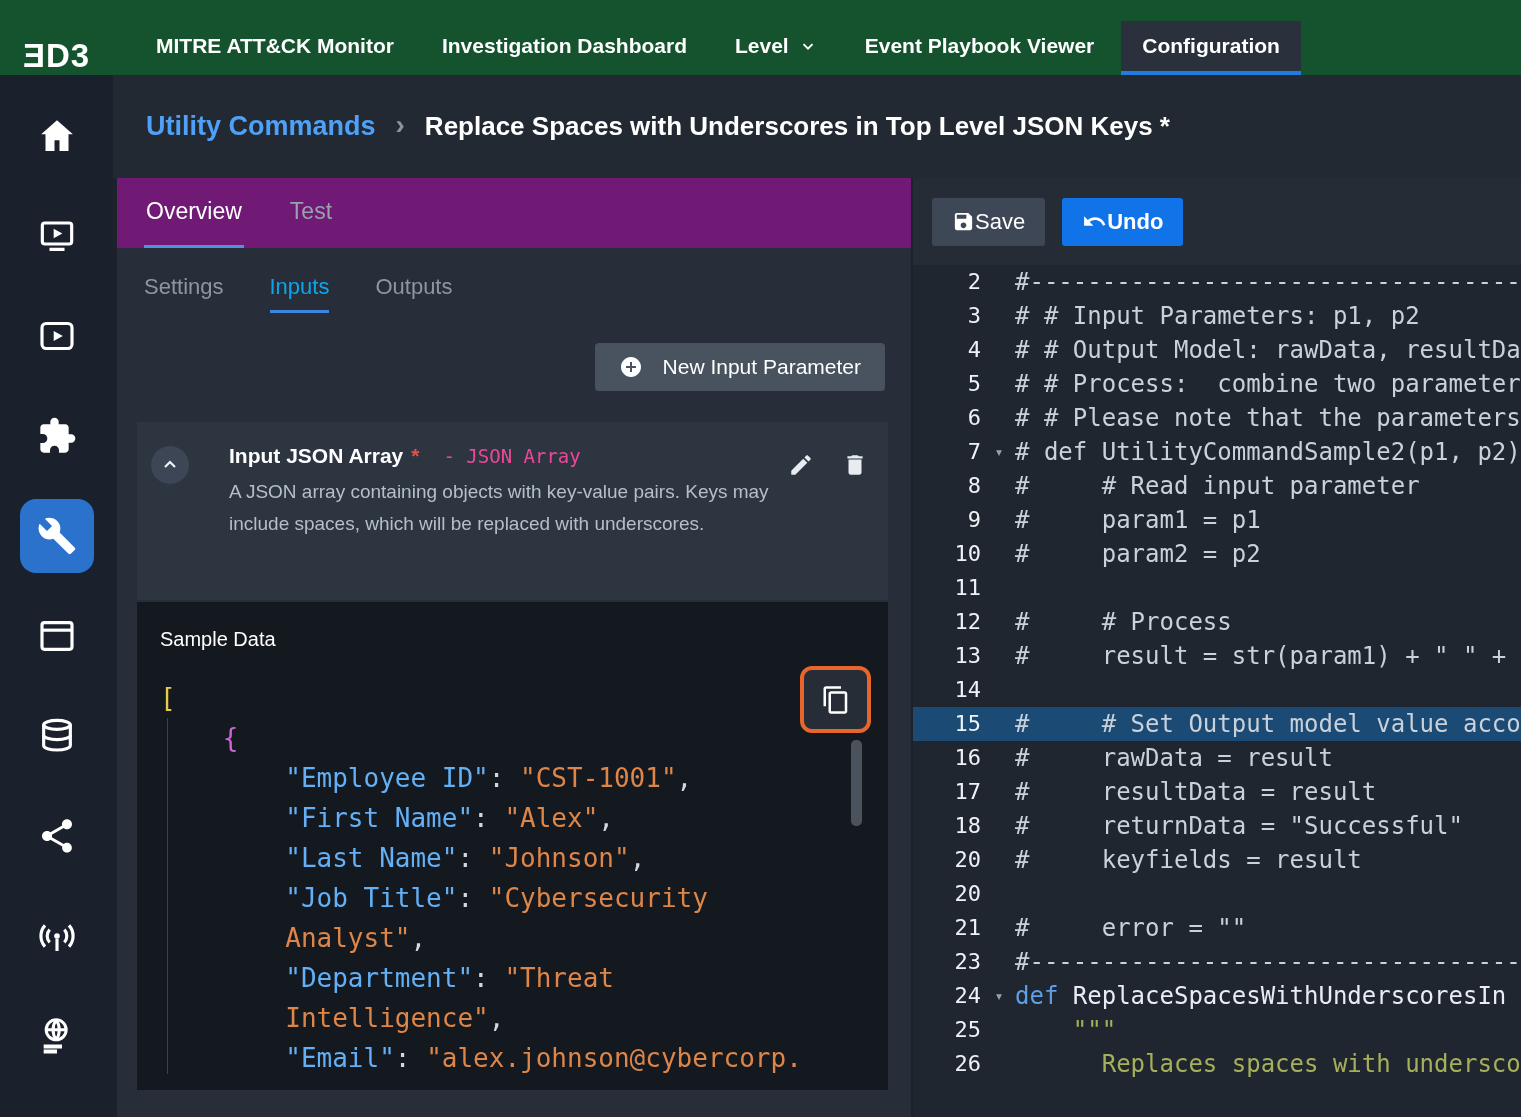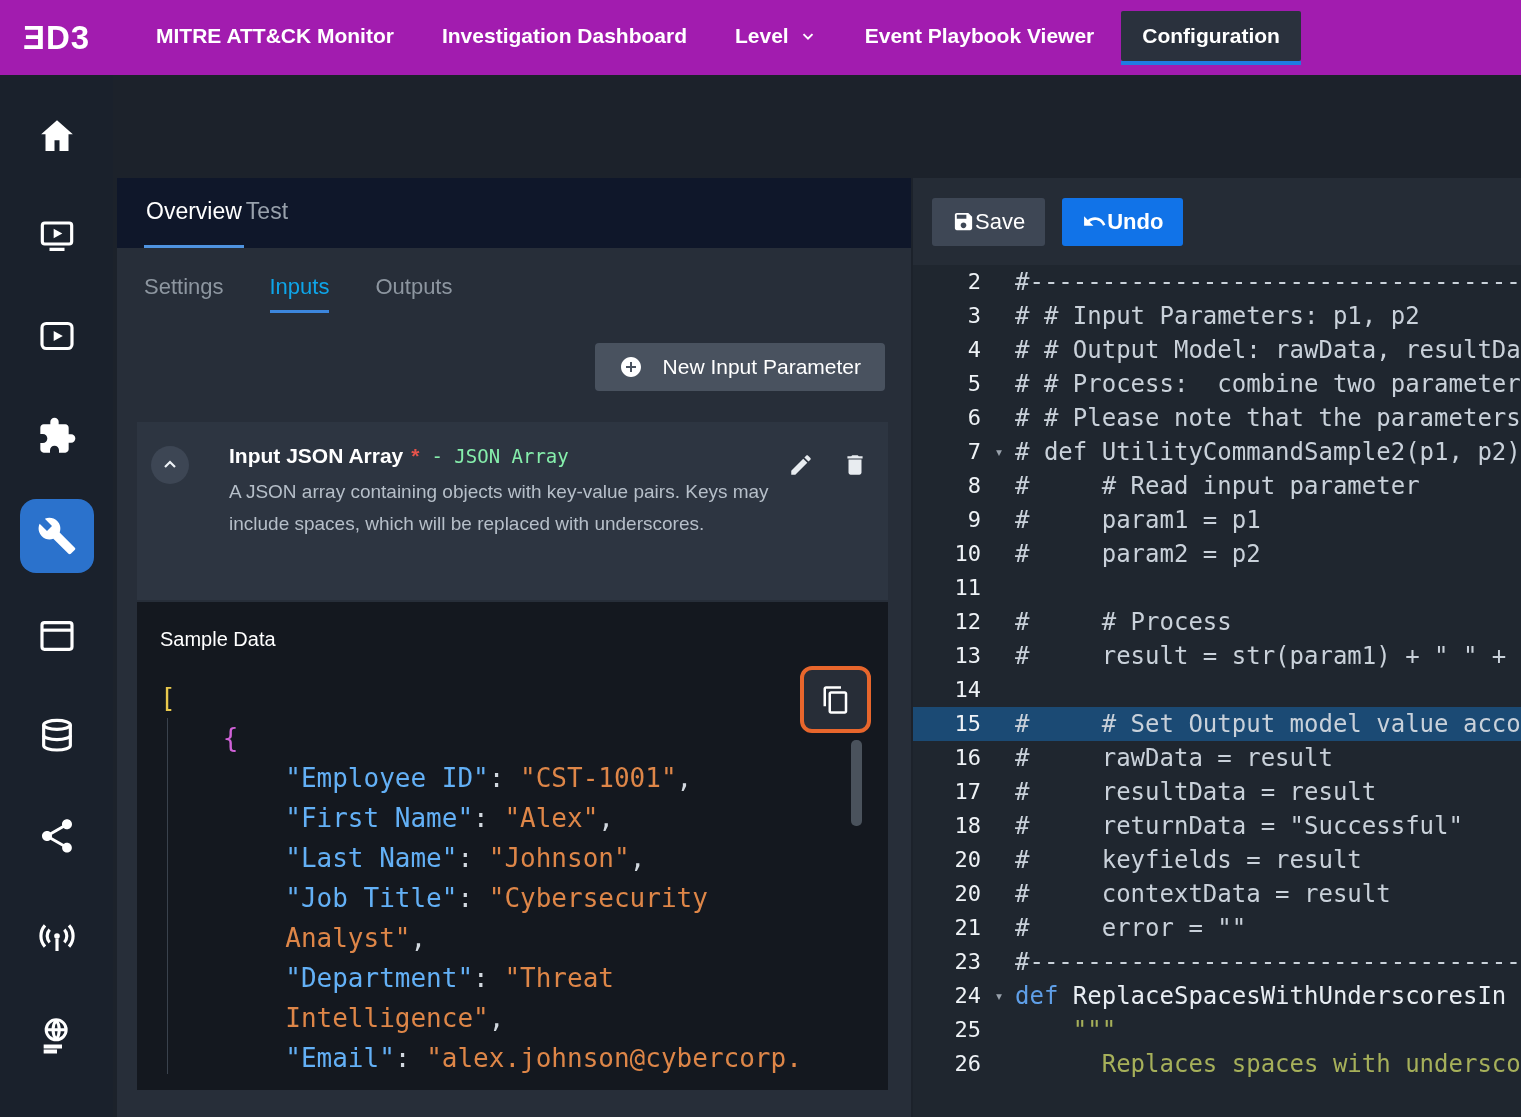--- a/index.html
+++ b/index.html
@@ -1,22 +1,22 @@
 <!DOCTYPE html>
 <html><head>
 <meta charset="utf-8">
 <style>
   *{margin:0;padding:0;box-sizing:border-box}
   html,body{width:1521px;height:1117px;overflow:hidden;background:#1c222b;
     font-family:"Liberation Sans",sans-serif;}
   .app{position:relative;width:1521px;height:1117px}
 
   
-  .topnav{position:absolute;left:0;top:0;width:1521px;height:75px;background:#a21caf;
-    display:flex;align-items:center;z-index:5}
+  .topnav{position:absolute;left:0;top:0;width:1521px;height:75px;background:#14532d;
+    display:flex;align-items:flex-end;z-index:5}
   .logo{width:113px;display:flex;align-items:center;justify-content:center;color:#fff;
     font-size:33px;font-weight:bold;letter-spacing:1px;cursor:pointer}
   .nav-items{display:flex;align-items:stretch;gap:6px;margin-left:22px}
   .nav-item{display:flex;align-items:center;border-bottom:4px solid transparent;cursor:pointer}
   .nav-item .nav-label{color:#fff;font-size:21px;font-weight:600;padding:13px 21px;border-radius:2px;
     display:flex;align-items:center;gap:10px;white-space:nowrap}
   .nav-item.active{border-bottom-color:#1e7ce2}
   .nav-item.active .nav-label{background:#2a313d}
   .nav-chev{display:inline-flex;width:18px;height:18px;color:#fff}
   .nav-chev svg{width:18px;height:18px}
@@ -32,21 +32,21 @@
 
   
   .breadcrumb{position:absolute;left:113px;top:75px;width:1408px;height:103px;background:#232932;
     display:flex;align-items:center;padding-left:33px;gap:20px}
   .crumb-link{color:#4ea1f7;font-size:27px;font-weight:700;cursor:pointer;white-space:nowrap}
   .crumb-sep{color:#8b959f;font-size:28px;font-weight:600;margin-top:-3px}
   .crumb-title{color:#fff;font-size:26px;font-weight:700;white-space:nowrap;overflow:hidden}
 
   
   .left-panel{position:absolute;left:117px;top:178px;width:794px;height:939px;background:#272e39}
-  .panel-tabs{height:70px;background:#0f172a;display:flex;align-items:stretch;padding-left:27px;}
+  .panel-tabs{height:70px;background:#701a75;display:flex;align-items:stretch;padding-left:27px;gap:44px}
   .ptab{display:flex;align-items:center;color:#98a1ac;font-size:23px;border-bottom:3px solid transparent;
     cursor:pointer;padding:0 2px}
   .ptab.active{color:#fff;border-bottom-color:#4f93e0}
   .panel-body{position:relative;height:869px}
   .subtabs{display:flex;gap:46px;padding:26px 0 0 27px}
   .stab{color:#8d96a0;font-size:22px;padding-bottom:10px;border-bottom:3px solid transparent;cursor:pointer}
   .stab.active{color:#0ea5e9;border-bottom-color:#3c86dd}
 
   .new-param-btn{position:absolute;top:95px;right:26px;height:48px;background:#49525f;border:none;
     border-radius:4px;color:#fff;font-size:21px;display:flex;align-items:center;gap:20px;
@@ -55,21 +55,21 @@
 
   .param-card{position:absolute;left:20px;right:23px;top:174px;height:178px;background:#2d3541;
     display:flex;padding:22px 16px 0 14px}
   .collapse-btn{width:38px;height:38px;border-radius:50%;background:#3d4654;border:none;color:#eef2f6;
     display:flex;align-items:center;justify-content:center;cursor:pointer;flex:0 0 auto;margin-top:2px}
   .collapse-btn svg{width:20px;height:20px}
   .param-main{margin-left:40px;flex:1;min-width:0}
   .param-title-row{display:flex;align-items:baseline;gap:8px}
   .param-name{color:#fff;font-size:21px;font-weight:700}
   .param-required{color:#e5534b;font-size:21px;font-weight:700}
-  .param-type{color:#86efac;font-size:19px;font-family:"DejaVu Sans Mono",monospace;margin-left:4px}
+  .param-type{color:#ec4899;font-size:19px;font-family:"DejaVu Sans Mono",monospace;margin-left:16px}
   .param-desc{color:#b6bfc9;font-size:19px;line-height:32px;margin-top:8px;max-width:540px}
   .param-actions{display:flex;gap:20px;align-items:flex-start;padding-top:4px}
   .icon-btn{background:none;border:none;color:#e8ecf0;cursor:pointer;padding:4px}
   .icon-btn svg{width:26px;height:26px;display:block}
 
   .sample-block{position:absolute;left:20px;top:354px;width:751px;height:488px;background:#14181f;overflow:hidden}
   .sample-label{color:#fff;font-size:20px;padding:26px 0 0 23px}
   .sample-code{position:absolute;left:23px;top:76px;right:8px;bottom:0;
     font-family:"DejaVu Sans Mono",monospace;font-size:26px;line-height:40px;white-space:pre;overflow:hidden}
   .indent-guide{position:absolute;left:30px;top:116px;bottom:16px;width:1px;background:#3a424d}
@@ -223,20 +223,25 @@
         <span class="side-icon">
           <svg viewBox="0 0 24 24" fill="none" stroke="currentColor" stroke-width="1.8">
             <circle cx="11.5" cy="8.3" r="6"></circle>
             <path d="M11.5 2.3c-2.5 3.5-2.5 8.5 0 12M11.5 2.3c2.5 3.5 2.5 8.5 0 12M5.5 8.3h12"></path>
             <path d="M4 18.3h11M4 21.3h8" stroke-width="2.3"></path>
           </svg>
         </span>
       </div>
     </aside>
 
+  <div class="breadcrumb">
+    <span class="crumb-link">Utility Commands</span>
+    <span class="crumb-sep">›</span>
+    <span class="crumb-title">Replace Spaces with Underscores in Top Level JSON Keys *</span>
+  </div>
 
   <section class="left-panel">
     <div class="panel-tabs" id="panel-tabs">
         <div class="ptab active">Overview</div>
         <div class="ptab">Test</div>
       </div>
     <div class="panel-body">
       <div class="subtabs" id="subtabs">
           <div class="stab">Settings</div>
           <div class="stab active">Inputs</div>
@@ -408,21 +413,20 @@
           <span class="ed-code"><span class="c-comment">#     returnData = "Successful"</span></span>
         </div>
         <div class="ed-row">
           <span class="ed-num">20</span>
           <span class="ed-fold"></span>
           <span class="ed-code"><span class="c-comment">#     keyfields = result</span></span>
         </div>
         <div class="ed-row">
           <span class="ed-num">20</span>
           <span class="ed-fold"></span>
-          <span class="ed-code"><span class="c-comment">#     contextData = result</span></span>
         </div>
         <div class="ed-row">
           <span class="ed-num">21</span>
           <span class="ed-fold"></span>
           <span class="ed-code"><span class="c-comment">#     error = ""</span></span>
         </div>
         <div class="ed-row">
           <span class="ed-num">23</span>
           <span class="ed-fold"></span>
           <span class="ed-code"><span class="c-comment">#------------------------------------------------------------</span></span>

